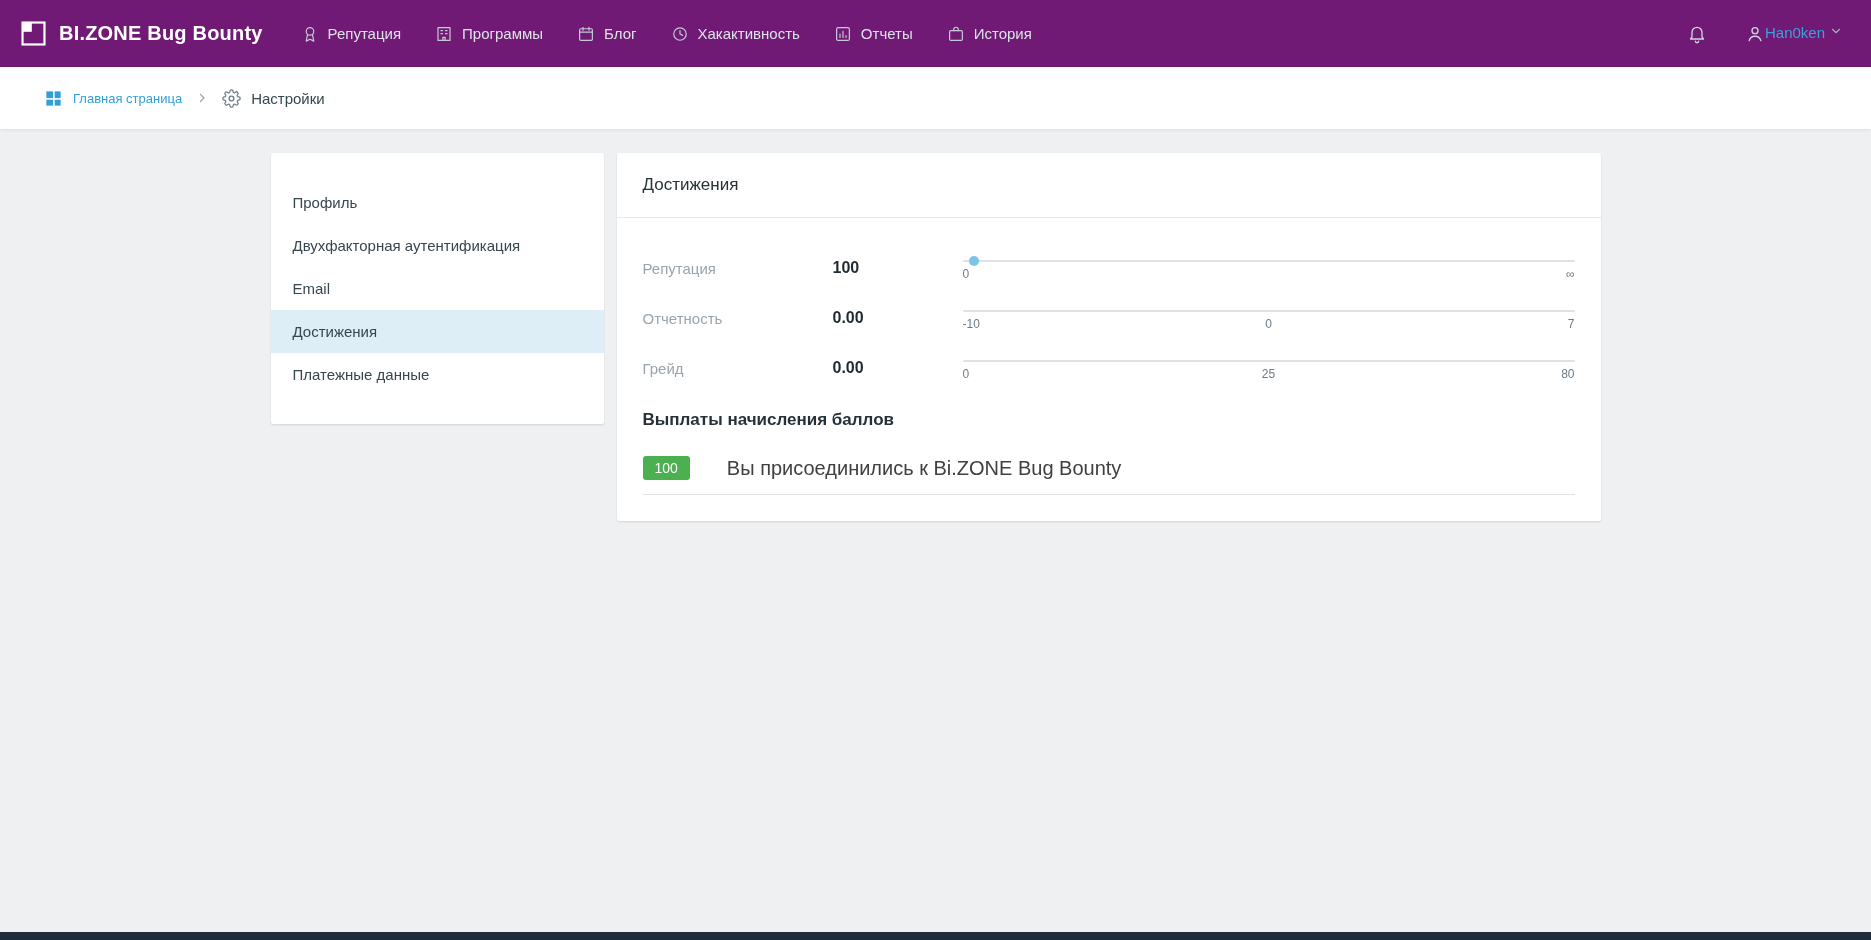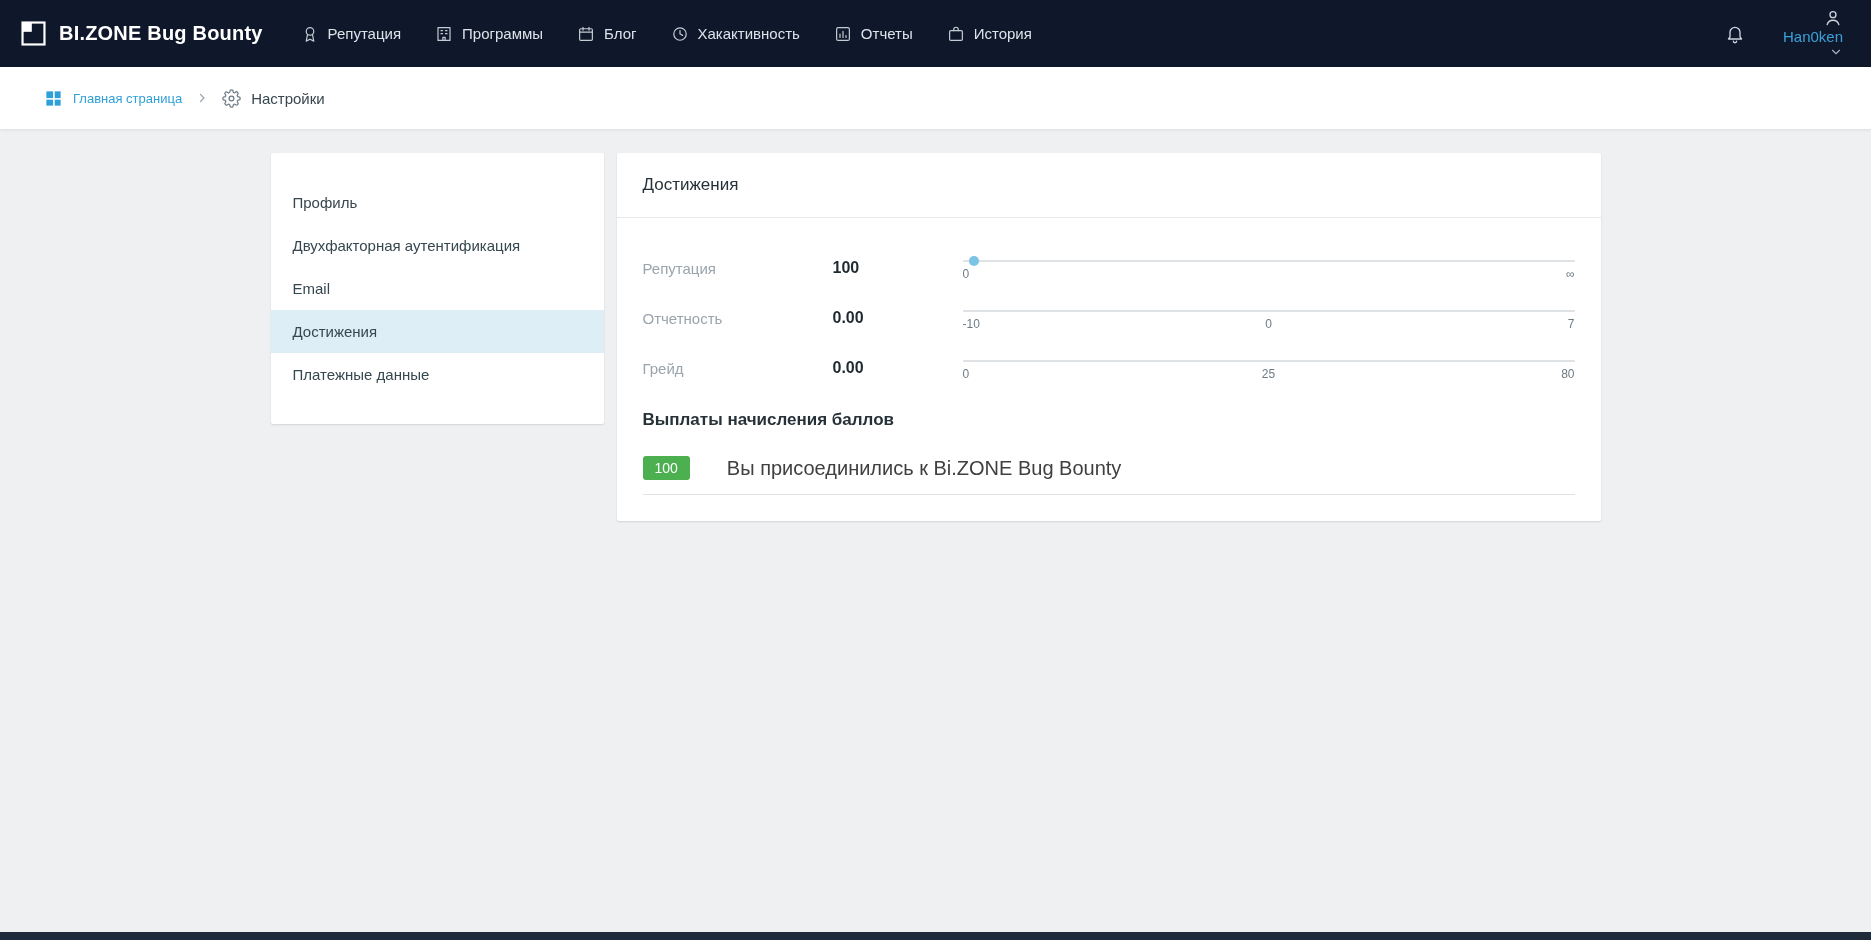--- a/index.html
+++ b/index.html
@@ -8,21 +8,21 @@
     font-family:"Liberation Sans","DejaVu Sans",sans-serif;
     background:#eef0f1;
     min-height:940px;
     position:relative;
     color:#37474f;
   }
 
   
   .topbar {
     height:67px;
-    background:#0f172a;
+    background:#701a75;
     display:flex;
     align-items:center;
     padding:0 28px 0 20px;
   }
   .brand {
     display:flex; align-items:center; gap:12px;
     color:#ffffff; font-size:20px; font-weight:bold;
     letter-spacing:.2px;
     cursor:pointer;
     white-space:nowrap;
@@ -39,23 +39,22 @@
     cursor:pointer;
     white-space:nowrap;
   }
   .nav-item .icon { color:#c3ccd4; display:flex; }
   .topbar-right {
     margin-left:auto;
     display:flex; align-items:center; gap:38px;
   }
   .bell-btn { color:#cdd6de; cursor:pointer; display:flex; }
   .user-menu {
-    display:flex; align-items:flex-end; 
+    display:flex; align-items:flex-start; 
     cursor:pointer;
-    flex-direction:column;
   }
   .user-menu .icon { color:#cdd6de; display:flex; }
   .user-name { color:#3aa1d9; font-size:15px; }
   .user-menu .chev { color:#9fb0bf; display:flex; margin-left:4px; }
 
   
   .breadcrumb-bar {
     height:62px;
     background:#ffffff;
     display:flex; align-items:center;

